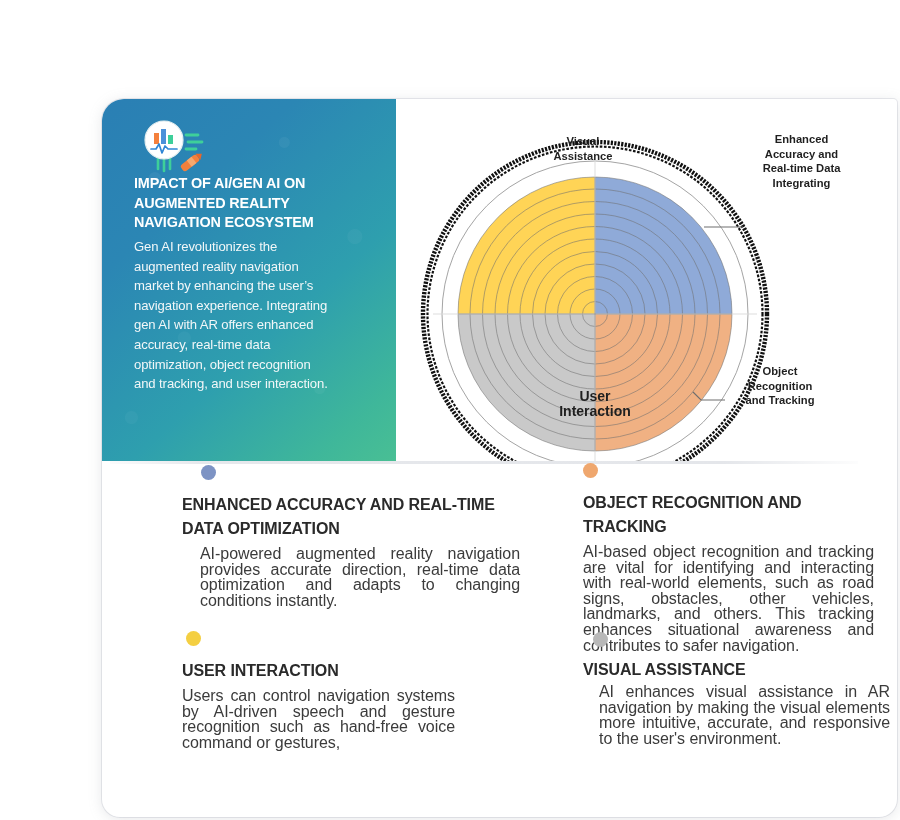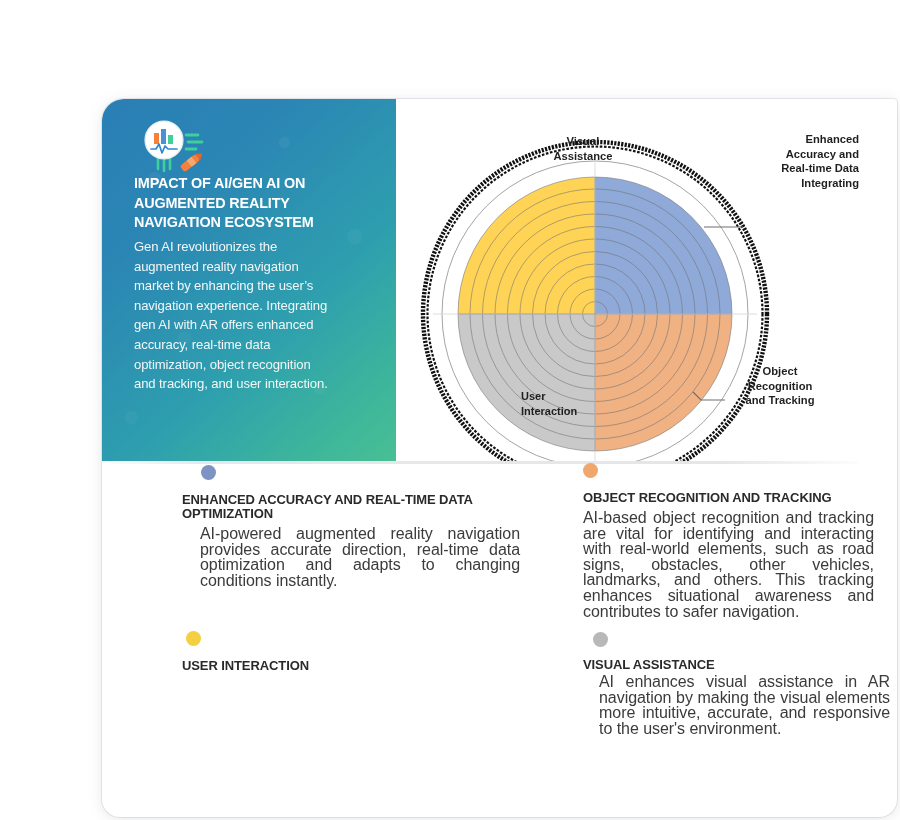--- a/index.html
+++ b/index.html
@@ -76,25 +76,25 @@
     left: 8px; top: 362px; width: 748px; height: 3px;
     background: linear-gradient(90deg, rgba(226,228,232,.15) 0%, #e6e8ec 12%, #e4e6ea 82%, rgba(230,232,236,.1) 100%);
   }
 
   
   .features { position: absolute; left: 0; top: 366px; width: 795px; height: 350px; }
   .feature { position: absolute; }
   .f-dot { width: 15px; height: 15px; border-radius: 50%; display: block; }
   .f-title {
     margin-top: 13px;
-    font-size: 13px;
+    font-size: 16px;
     font-weight: bold;
     color: #2a2a2a;
     letter-spacing: -0.1px;
-    line-height: 14px;
+    line-height: 24px;
     text-transform: uppercase;
   }
   .f-body {
     margin-top: 5px;
     font-size: 16px;
     color: #3b3b3b;
     line-height: 15.6px;
     text-align: justify;
     letter-spacing: -0.05px;
   }
@@ -226,27 +226,27 @@
             <path d="M325,293 L333,301 L357,301"></path>
           </g>
         </svg>
 
         <div style="position:absolute;left:165px;top:35px;width:100px;text-align:center;
                     font-size:11.2px;font-weight:bold;color:#1f1f1f;line-height:14.5px;">
           <div>Visual</div>
           <div>Assistance</div>
         </div>
 
-        <div style="position:absolute;left:153px;top:290px;width:100px;text-align:left;
-                    font-size:11px;font-weight:bold;color:#1f1f1f;line-height:14.5px;">
+        <div style="position:absolute;left:177px;top:290px;width:100px;text-align:center;
+                    font-size:14px;font-weight:bold;color:#1f1f1f;line-height:14.5px;">
           <div>User</div>
           <div>Interaction</div>
         </div>
 
-        <div style="position:absolute;left:376px;top:33px;width:115px;text-align:right;
+        <div style="position:absolute;left:376px;top:33px;width:115px;text-align:center;
                     font-size:11.2px;font-weight:bold;color:#1f1f1f;line-height:14.6px;">
           <div>Enhanced</div>
           <div>Accuracy and</div>
           <div>Real-time Data</div>
           <div>Integrating</div>
         </div>
 
         <div style="position:absolute;left:358px;top:265px;width:108px;text-align:center;
                     font-size:11.2px;font-weight:bold;color:#1f1f1f;line-height:14.6px;">
           <div>Object</div>
@@ -267,20 +267,21 @@
 
         <div class="feature feat-2">
           <span class="f-dot" style="background: rgb(239, 167, 110);"></span>
           <div class="f-title">OBJECT RECOGNITION AND TRACKING</div>
           <div class="f-body">AI-based object recognition and tracking are vital for identifying and interacting with real-world elements, such as road signs, obstacles, other vehicles, landmarks, and others. This tracking enhances situational awareness and contributes to safer navigation.</div>
         </div>
 
         <div class="feature feat-3">
           <span class="f-dot" style="background: rgb(244, 207, 66);"></span>
           <div class="f-title">USER INTERACTION</div>
+          <div class="f-body">Users can control navigation systems by AI-driven speech and gesture recognition such as hand-free voice command or gestures,</div>
         </div>
 
         <div class="feature feat-4">
           <span class="f-dot" style="background: rgb(184, 184, 184);"></span>
           <div class="f-title">VISUAL ASSISTANCE</div>
           <div class="f-body">AI enhances visual assistance in AR navigation by making the visual elements more intuitive, accurate, and responsive to the user's environment.</div>
         </div>
 
       </div>
 

